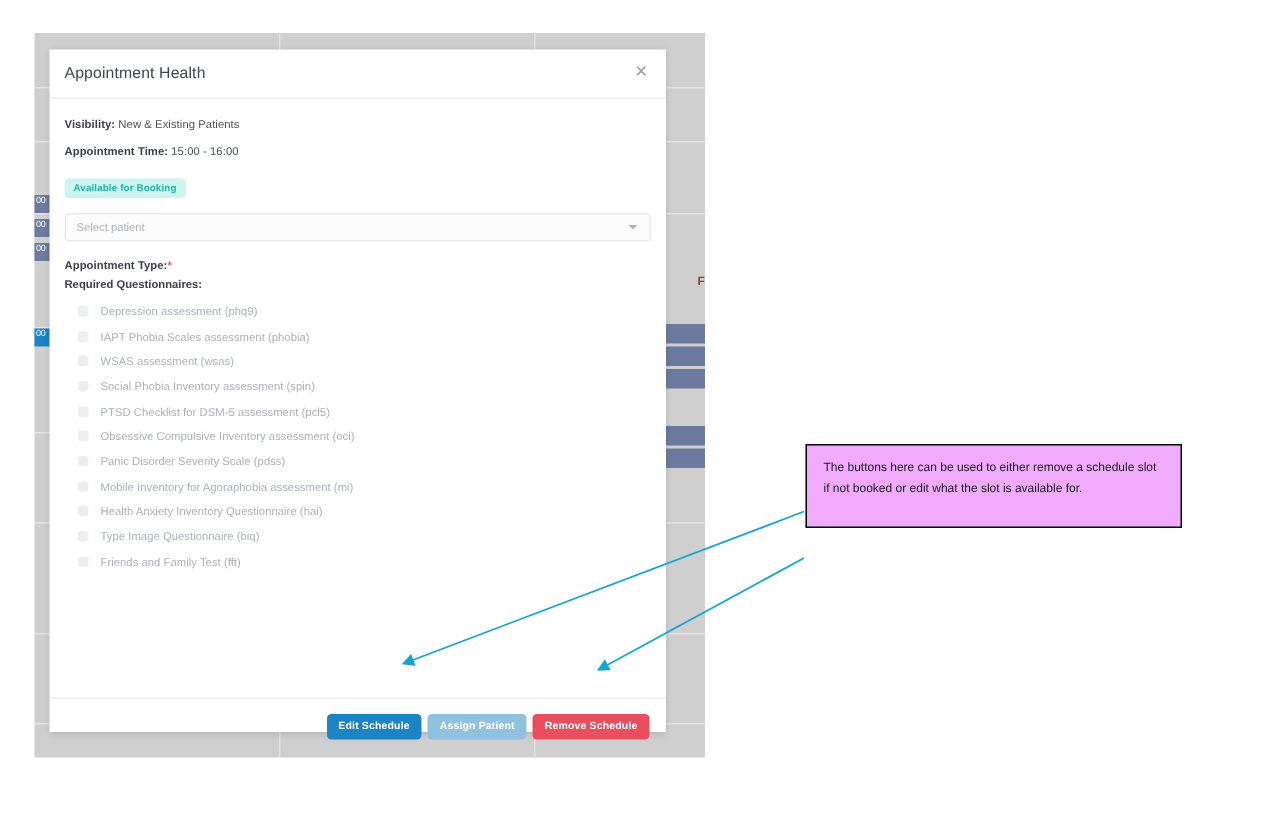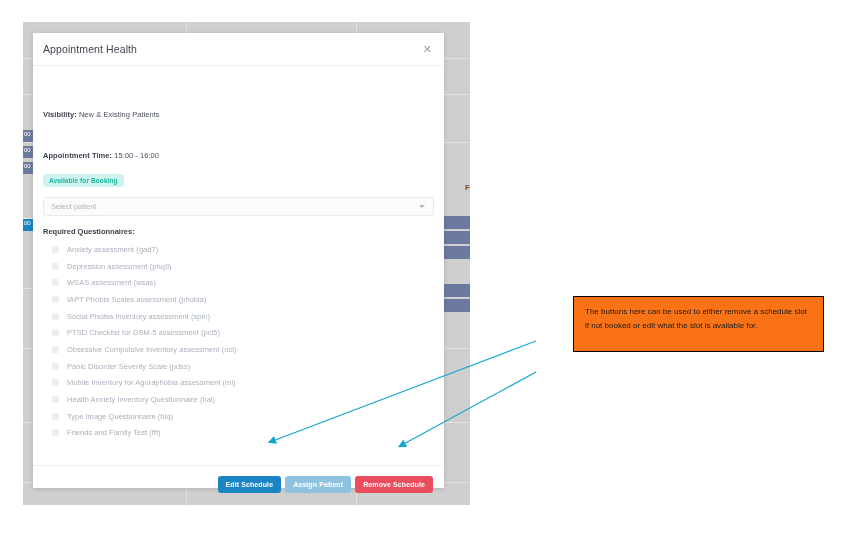--- a/index.html
+++ b/index.html
@@ -90,21 +90,20 @@
     padding: 12px 10px 6px 10px;
     height: 399px;
     box-sizing: border-box;
     overflow: hidden;
   }
   .kv {
     font-size: 7.5px;
     color: #4b5160;
     margin-bottom: 9px;
     letter-spacing: 0.05px;
-    margin-top: 32px;
   }
   .kv b { font-weight: bold; color: #3a3f4b; }
   .kv .val { font-weight: normal; color: #4b5160; }
 
   .badge {
     display: inline-block;
     background: #cdf4ee;
     color: #19b8a0;
     font-size: 6.5px;
     font-weight: bold;
@@ -200,24 +199,23 @@
   .btn-edit { background: #1b84c4; }
   .btn-assign { background: #8fc2de; }
   .btn-remove { background: #ea4d5e; }
 
   
   .callout {
     position: absolute;
     left: 537px; top: 296px;
     width: 251px; height: 56px;
     border: 1px solid #000000;
-    background: #f97316;
+    background: #f0abfc;
     box-sizing: border-box;
     padding: 8px 11px;
-    margin-left: 36px;
   }
   .callout p {
     margin: 0;
     font-size: 8px;
     line-height: 13.5px;
     color: #1a1a1a;
     font-family: "Liberation Sans", sans-serif;
   }
   .anno-svg {
     position: absolute;
@@ -284,38 +282,37 @@
         <span class="val">15:00 - 16:00</span>
       </div>
 
       <div><span class="badge">Available for Booking</span></div>
 
       <div class="select">
         <span class="ph">Select patient</span>
         <span class="caret"></span>
       </div>
 
+      <div class="field-label">
+        <span>Appointment Type:</span><span class="req">*</span>
+      </div>
 
       <div class="q-title">Required Questionnaires:</div>
       <div class="q-list" id="q-list">
           <div class="q-item">
             <span class="q-box"></span>
-            <span class="q-label">Anxiety assessment (gad7)</span>
-          </div>
-          <div class="q-item">
-            <span class="q-box"></span>
             <span class="q-label">Depression assessment (phq9)</span>
           </div>
           <div class="q-item">
             <span class="q-box"></span>
+            <span class="q-label">IAPT Phobia Scales assessment (phobia)</span>
+          </div>
+          <div class="q-item">
+            <span class="q-box"></span>
             <span class="q-label">WSAS assessment (wsas)</span>
-          </div>
-          <div class="q-item">
-            <span class="q-box"></span>
-            <span class="q-label">IAPT Phobia Scales assessment (phobia)</span>
           </div>
           <div class="q-item">
             <span class="q-box"></span>
             <span class="q-label">Social Phobia Inventory assessment (spin)</span>
           </div>
           <div class="q-item">
             <span class="q-box"></span>
             <span class="q-label">PTSD Checklist for DSM-5 assessment (pcl5)</span>
           </div>
           <div class="q-item">

